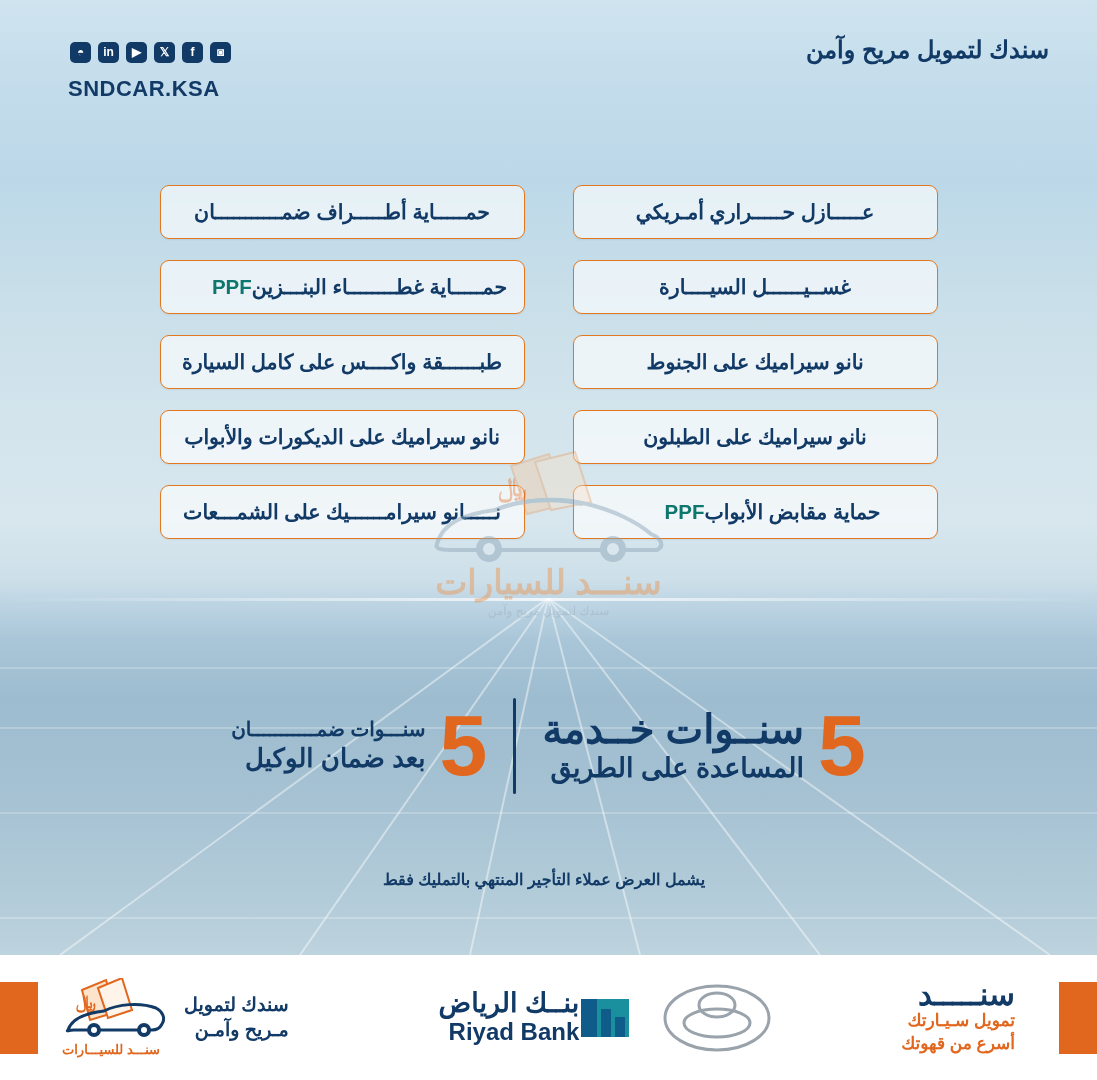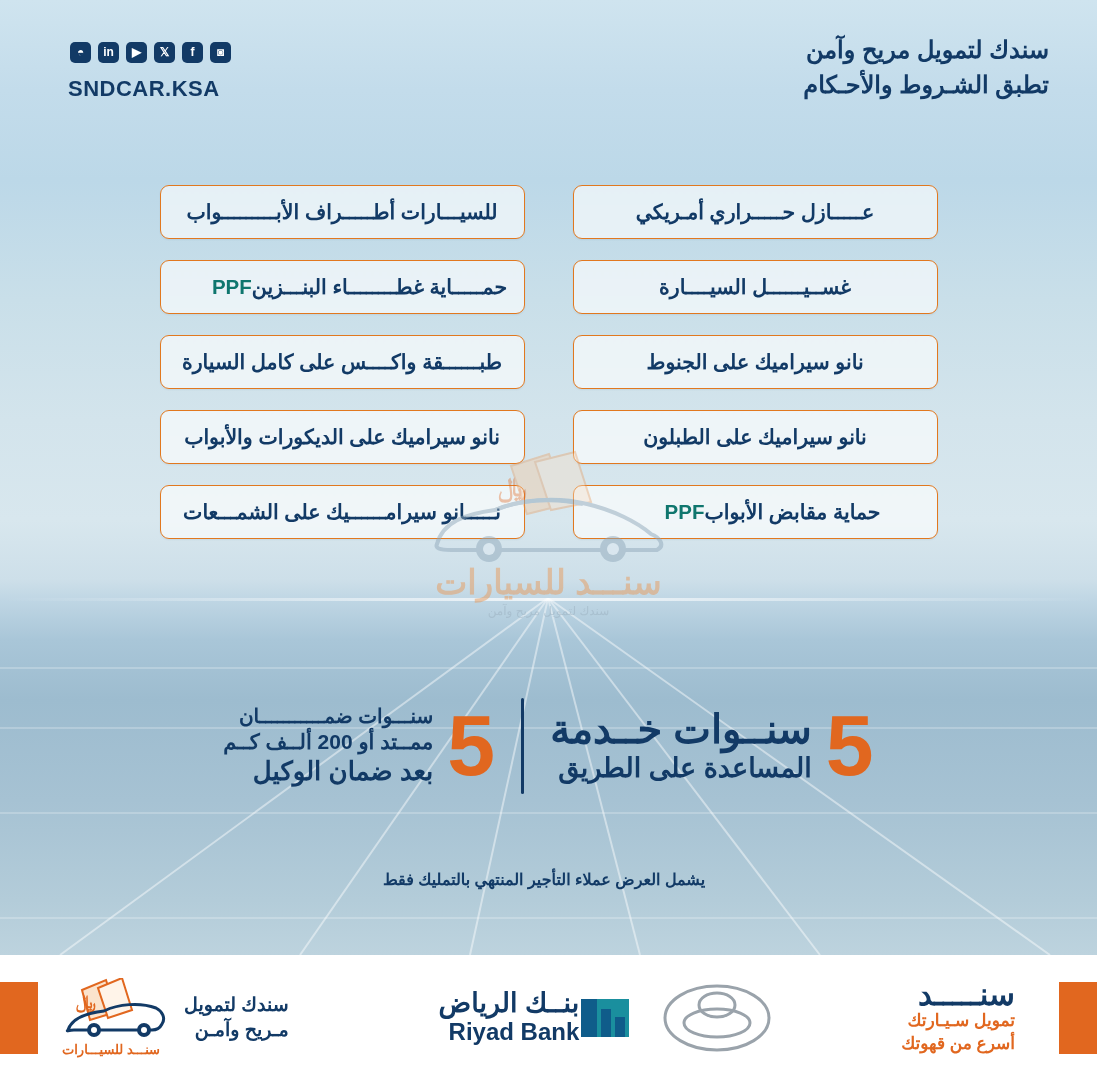--- a/index.html
+++ b/index.html
@@ -171,33 +171,32 @@
     <span class="ic">f</span>
     <span class="ic">𝕏</span>
     <span class="ic">▶</span>
     <span class="ic">in</span>
     <span class="ic">◓</span>
   </div>
   <div class="handle">SNDCAR.KSA</div>
 
   <div class="topright">
     <div class="l1">سندك لتمويل مريح وآمن</div>
-    <div class="l2">تطبق الشـروط والأحـكام</div>
   </div>
 
   <div class="cols">
     <div class="col">
       <div class="pill">عـــــازل حـــــراري أمـريكي</div>
       <div class="pill">غســيــــــل السيــــارة</div>
       <div class="pill">نانو سيراميك على الجنوط</div>
       <div class="pill">نانو سيراميك على الطبلون</div>
       <div class="pill">حماية مقابض الأبواب <span class="ppf">PPF</span></div>
     </div>
     <div class="col">
-      <div class="pill">للسيـــارات أطـــــراف الأبـــــــــواب</div>
+      <div class="pill">حمـــــاية أطـــــراف ضمـــــــــــان</div>
       <div class="pill">حمـــــاية غطــــــــاء البنـــزين <span class="ppf">PPF</span></div>
       <div class="pill">طبــــــقة واكــــس على كامل السيارة</div>
       <div class="pill">نانو سيراميك على الديكورات والأبواب</div>
       <div class="pill">نـــــانو سيرامــــــيك على الشمـــعات</div>
     </div>
   </div>
 
   <div class="watermark">
     <svg class="car-svg" width="300" height="120" viewBox="0 0 300 120" aria-hidden="true">
       <g opacity="0.75">
@@ -230,21 +229,20 @@
         <div class="t2">المساعدة على الطريق</div>
       </div>
     </div>
 
     <div class="divider"></div>
 
     <div class="claim left">
       <div class="big">5</div>
       <div class="txt">
         <div class="t1">سنـــوات ضمـــــــــــان</div>
-        <div class="t2">ممــتد أو 200 ألــف كــم</div>
         <div class="t3">بعد ضمان الوكيل</div>
       </div>
     </div>
   </div>
 
   <div class="note">يشمل العرض عملاء التأجير المنتهي بالتمليك  فقط</div>
 
   <div class="footer">
     <div class="edge l"></div>
 

